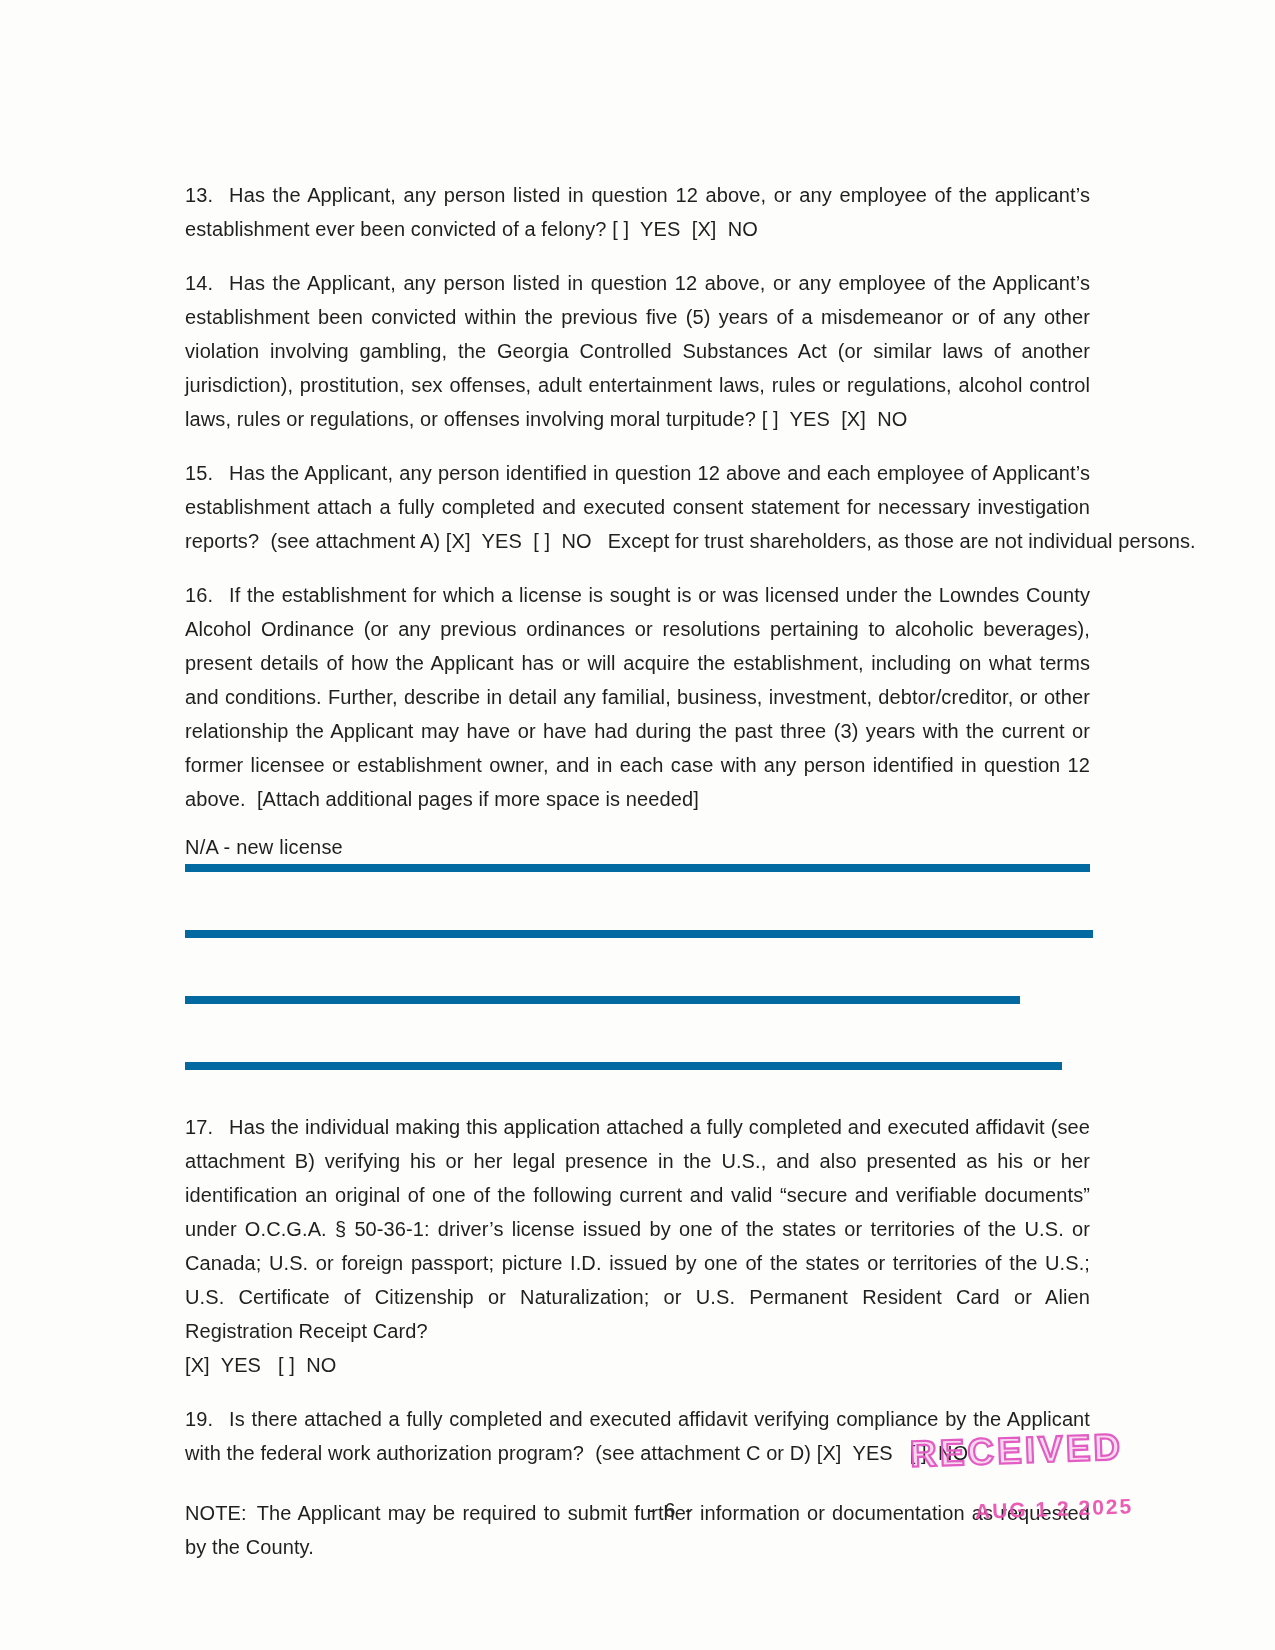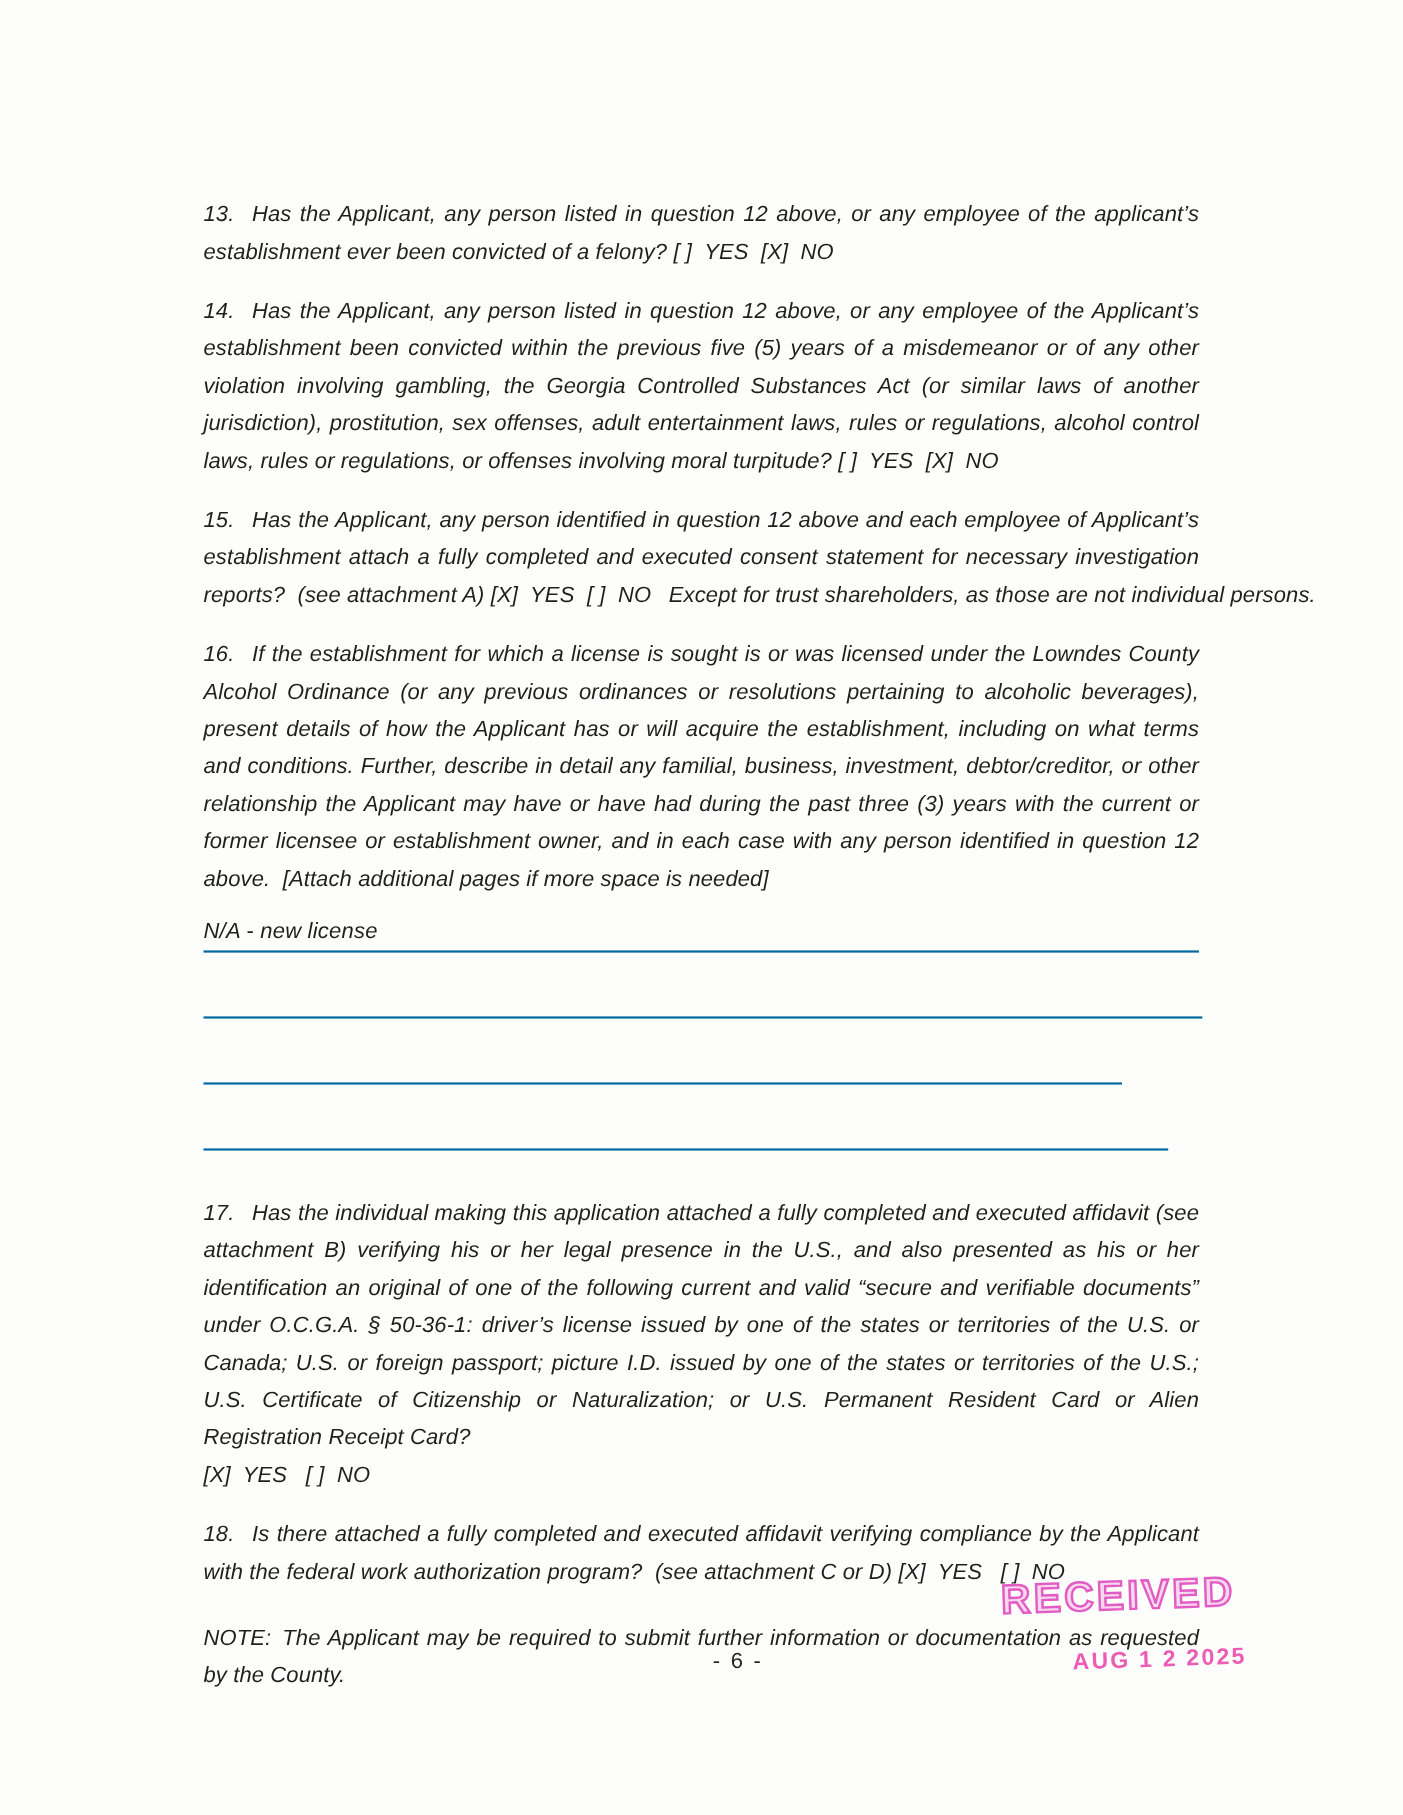--- a/index.html
+++ b/index.html
@@ -8,21 +8,20 @@
     width:1275px;height:1650px;
     background:#fdfdfc;
     font-family:"Liberation Sans",sans-serif;
     color:#1f1f1f;
     overflow:hidden;
   }
   .content{
     position:absolute;
     left:185px;top:178px;
     width:905px;
-    font-style:italic;
   }
   p.q{
     margin:0 0 20px 0;
     font-size:20px;
     line-height:34px;
     text-align:justify;
     letter-spacing:0.1px;
   }
   p.q.nogap{margin-bottom:0;}
   .qnum{margin-right:16px;}
@@ -30,21 +29,21 @@
   .annotation{
     display:inline-block;
     width:0;
     white-space:nowrap;
     overflow:visible;
     margin-left:16px;
     font-family:"Liberation Sans",sans-serif;
   }
   .answer-area{margin-top:0;}
   .answer-line{
-    border-bottom:2px solid #0369a1;
+    border-bottom:8px solid #0369a1;
     height:58px;
     position:relative;
   }
   .answer-line.first{
     height:28px;
     width:905px;
   }
   .response-text{
     font-size:20px;
     letter-spacing:0.2px;
@@ -100,21 +99,21 @@
     <div class="answer-area">
       <div class="answer-line first"><span class="response-text">N/A - new license</span></div>
       <div class="answer-line" style="width:908px"></div>
       <div class="answer-line" style="width:835px"></div>
       <div class="answer-line" style="width:877px"></div>
     </div>
 
     <p class="q nogap" style="margin-top:40px"><span class="qnum">17.</span><span>Has the individual making this application attached a fully completed and executed affidavit (see attachment B) verifying his or her legal presence in the U.S., and also presented as his or her identification an original of one of the following current and valid “secure and verifiable documents” under O.C.G.A. § 50-36-1: driver’s license issued by one of the states or territories of the U.S. or Canada; U.S. or foreign passport; picture I.D. issued by one of the states or territories of the U.S.; U.S. Certificate of Citizenship or Naturalization; or U.S. Permanent Resident Card or Alien Registration Receipt Card?</span></p>
     <p class="q q17-answer"><span class="ans">[X]&nbsp; YES &nbsp;&nbsp;[&nbsp;]&nbsp; NO</span></p>
 
-    <p class="q"><span class="qnum">18.</span><span>Is there attached a fully completed and executed affidavit verifying compliance by the Applicant with the federal work authorization program? &nbsp;(see attachment C or D)</span> <span class="ans">[X]&nbsp; YES &nbsp;&nbsp;[&nbsp;]&nbsp; NO</span></p>
+    <p class="q"><span class="qnum">19.</span><span>Is there attached a fully completed and executed affidavit verifying compliance by the Applicant with the federal work authorization program? &nbsp;(see attachment C or D)</span> <span class="ans">[X]&nbsp; YES &nbsp;&nbsp;[&nbsp;]&nbsp; NO</span></p>
 
     <p class="q" style="margin-top:26px"><span class="note-label">NOTE:</span><span>The Applicant may be required to submit further information or documentation as requested by the County.</span></p>
 
   </div>
 
   <div class="footer">- 6 -</div>
 
   <div class="stamp-received">RECEIVED</div>
   <div class="stamp-date">AUG 1 2 2025</div>
 </div>

